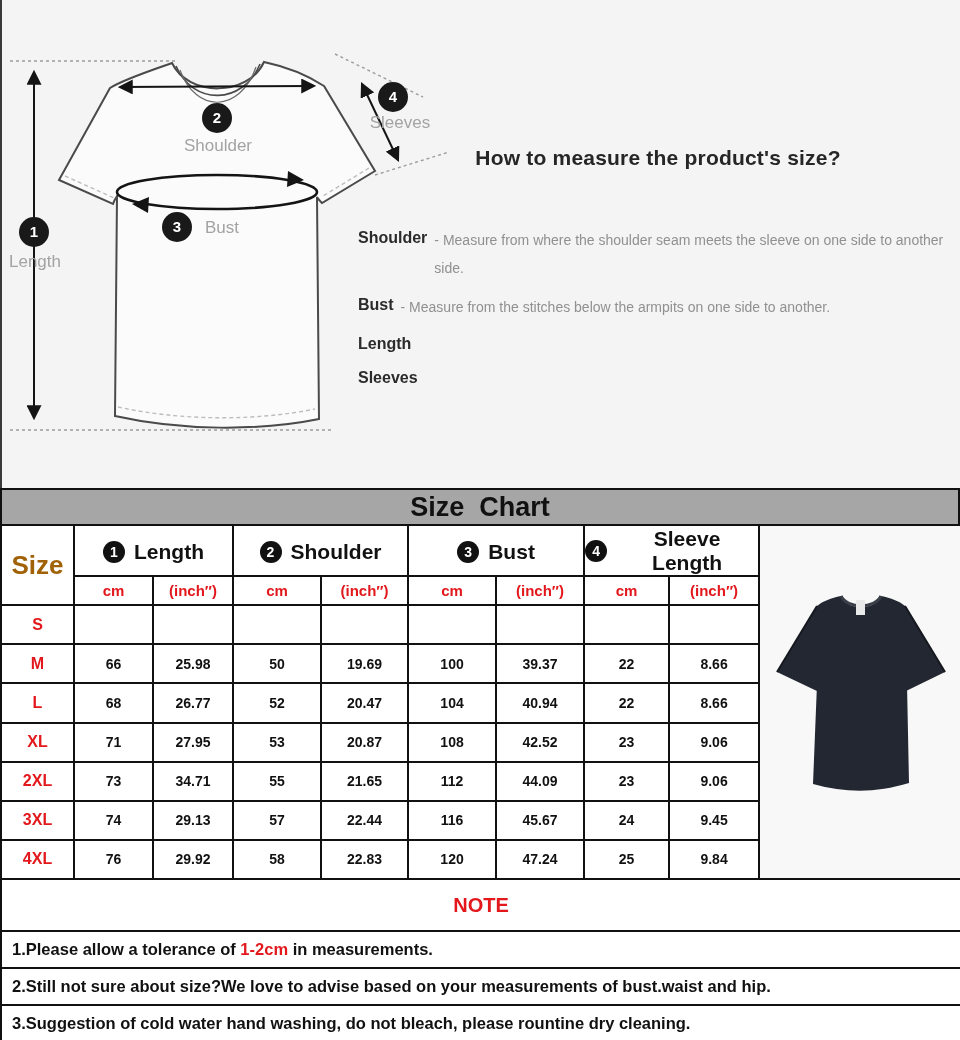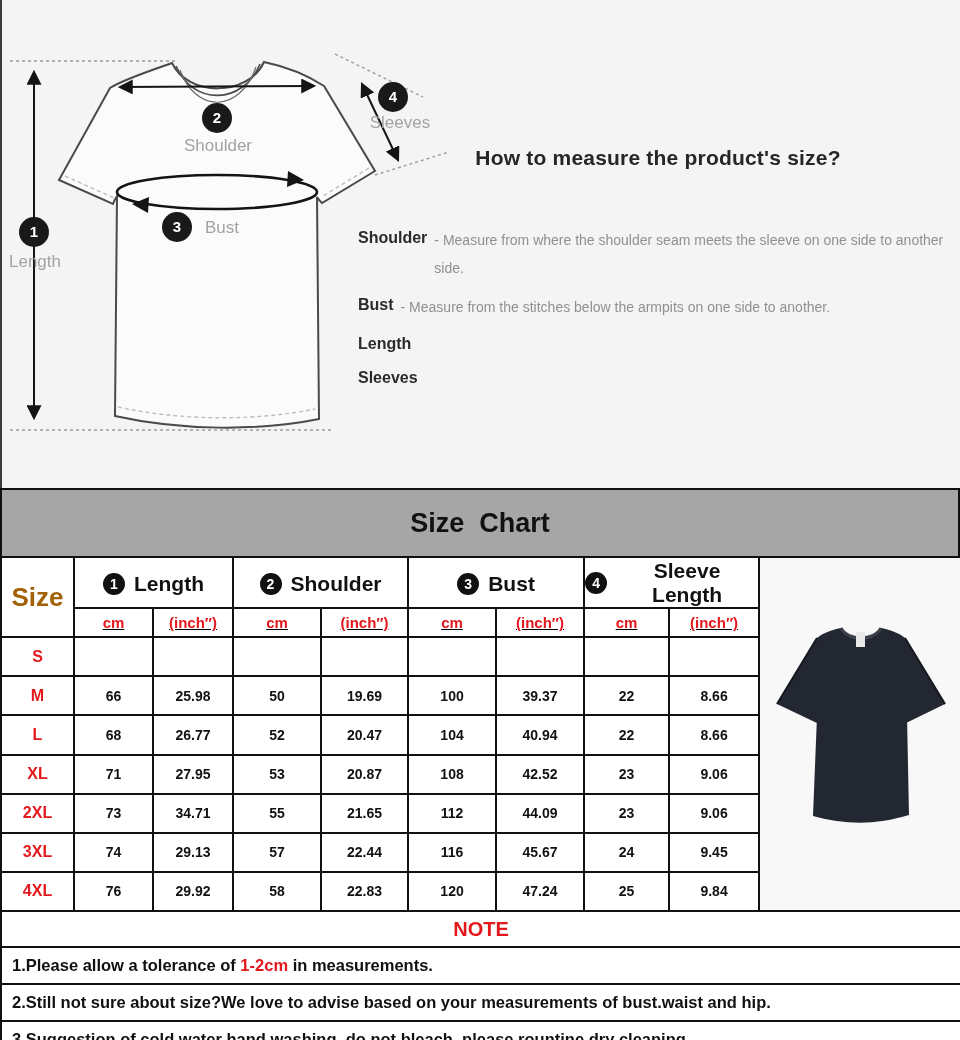--- a/index.html
+++ b/index.html
@@ -14,38 +14,38 @@
   .badge-num { fill:#ffffff; font-size:15px; font-weight:bold; }
 
   .howto { position:absolute; left:356px; top:146px; width:600px; }
   .howto-title { text-align:center; font-size:21px; font-weight:bold; color:#262626; letter-spacing:.2px; margin-bottom:56px; }
   .measure-list .m-item { display:flex; margin-bottom:11px; }
   .m-term { flex:none; font-size:16px; font-weight:bold; color:#2b2b2b; margin-right:7px; line-height:23px; }
   .m-desc { flex:1; font-size:14px; color:#909090; line-height:28px; }
 
   
   .chart-section { position:absolute; left:0; top:488px; width:960px; }
-  .chart-title-bar { width:960px; height:68px; background:#a6a6a6; border:2px solid #111; border-bottom:none;
+  .chart-title-bar { width:960px; height:36px; background:#a6a6a6; border:2px solid #111; border-bottom:none;
       display:flex; align-items:center; justify-content:center;
       font-size:27px; font-weight:bold; color:#111; white-space:pre; }
   table.size-table { width:960px; table-layout:fixed; border-collapse:collapse; }
   .size-table th, .size-table td { border:2px solid #111; text-align:center; vertical-align:middle; padding:0; }
   .row-group { height:42px; }
-  .row-units { height:28px;text-decoration:underline; }
+  .row-units { height:28px; }
   .row-size  { height:38px; }
   .group-cell { font-size:21px; font-weight:bold; color:#111; }
   .group-inner { display:inline-flex; align-items:center; justify-content:center; gap:9px; }
   .badge { display:inline-flex; width:22px; height:22px; border-radius:50%; background:#111; color:#fff;
       align-items:center; justify-content:center; font-size:14px; font-weight:bold; flex:none; }
   .size-head { color:#a16207; font-size:26px; font-weight:bold; }
   .unit-cell { color:#e2181c; font-size:15px; font-weight:bold; }
   .size-label { color:#e2181c; font-size:16px; font-weight:bold; }
   .val-cell { color:#111; font-size:14px; font-weight:bold; }
   .photo-cell { background:#f9f9f9; padding:0; }
-  .row-note-title { height:36px; }
+  .row-note-title { height:52px; }
   .note-title { color:#e2181c; font-size:20px; font-weight:bold; }
   .row-note { height:37px; }
   .note-cell { text-align:left !important; padding-left:10px !important; font-size:16.5px; font-weight:bold; color:#111; }
   .note-hl { color:#e2181c;margin-top:12px; }
 </style>
 </head>
 <body>
 
 <div class="sheet">
 

